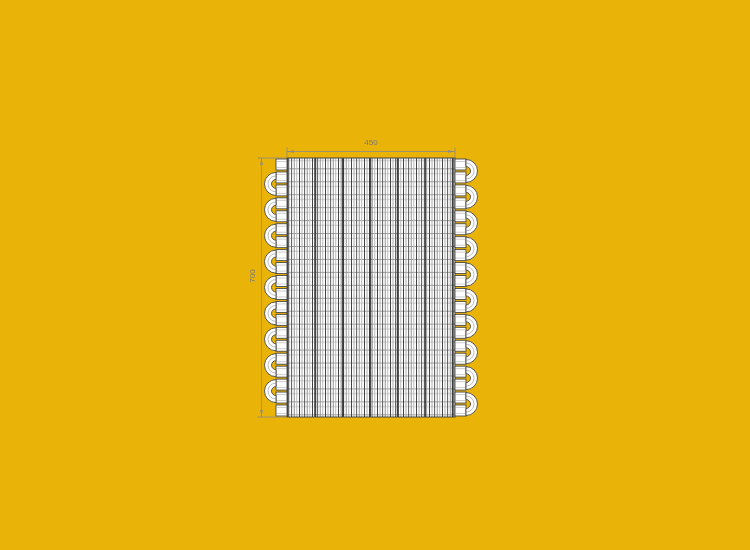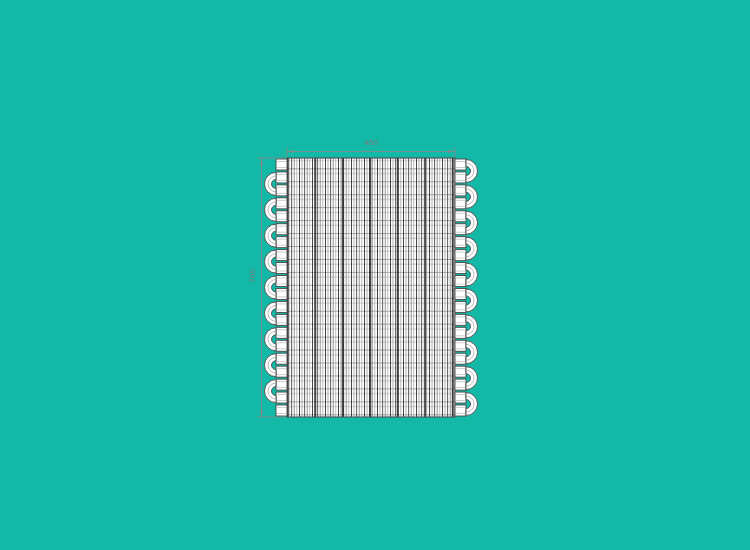--- a/index.html
+++ b/index.html
@@ -5,21 +5,21 @@
   html, body {
     margin: 0; padding: 0;
     width: 750px; height: 550px;
     background: #ffffff;
     overflow: hidden;
     font-family: "Liberation Sans", sans-serif;
   }
   .canvas {
     position: relative;
     width: 750px; height: 550px;
-    background: #14b8a6;
+    background: #eab308;
   }
   svg { position: absolute; left: 0; top: 0; }
   .dim-text {
     font-family: "Liberation Sans", sans-serif;
     font-size: 8px;
     fill: #7a7a7a;
   }
 </style>
 </head>
 <body>

